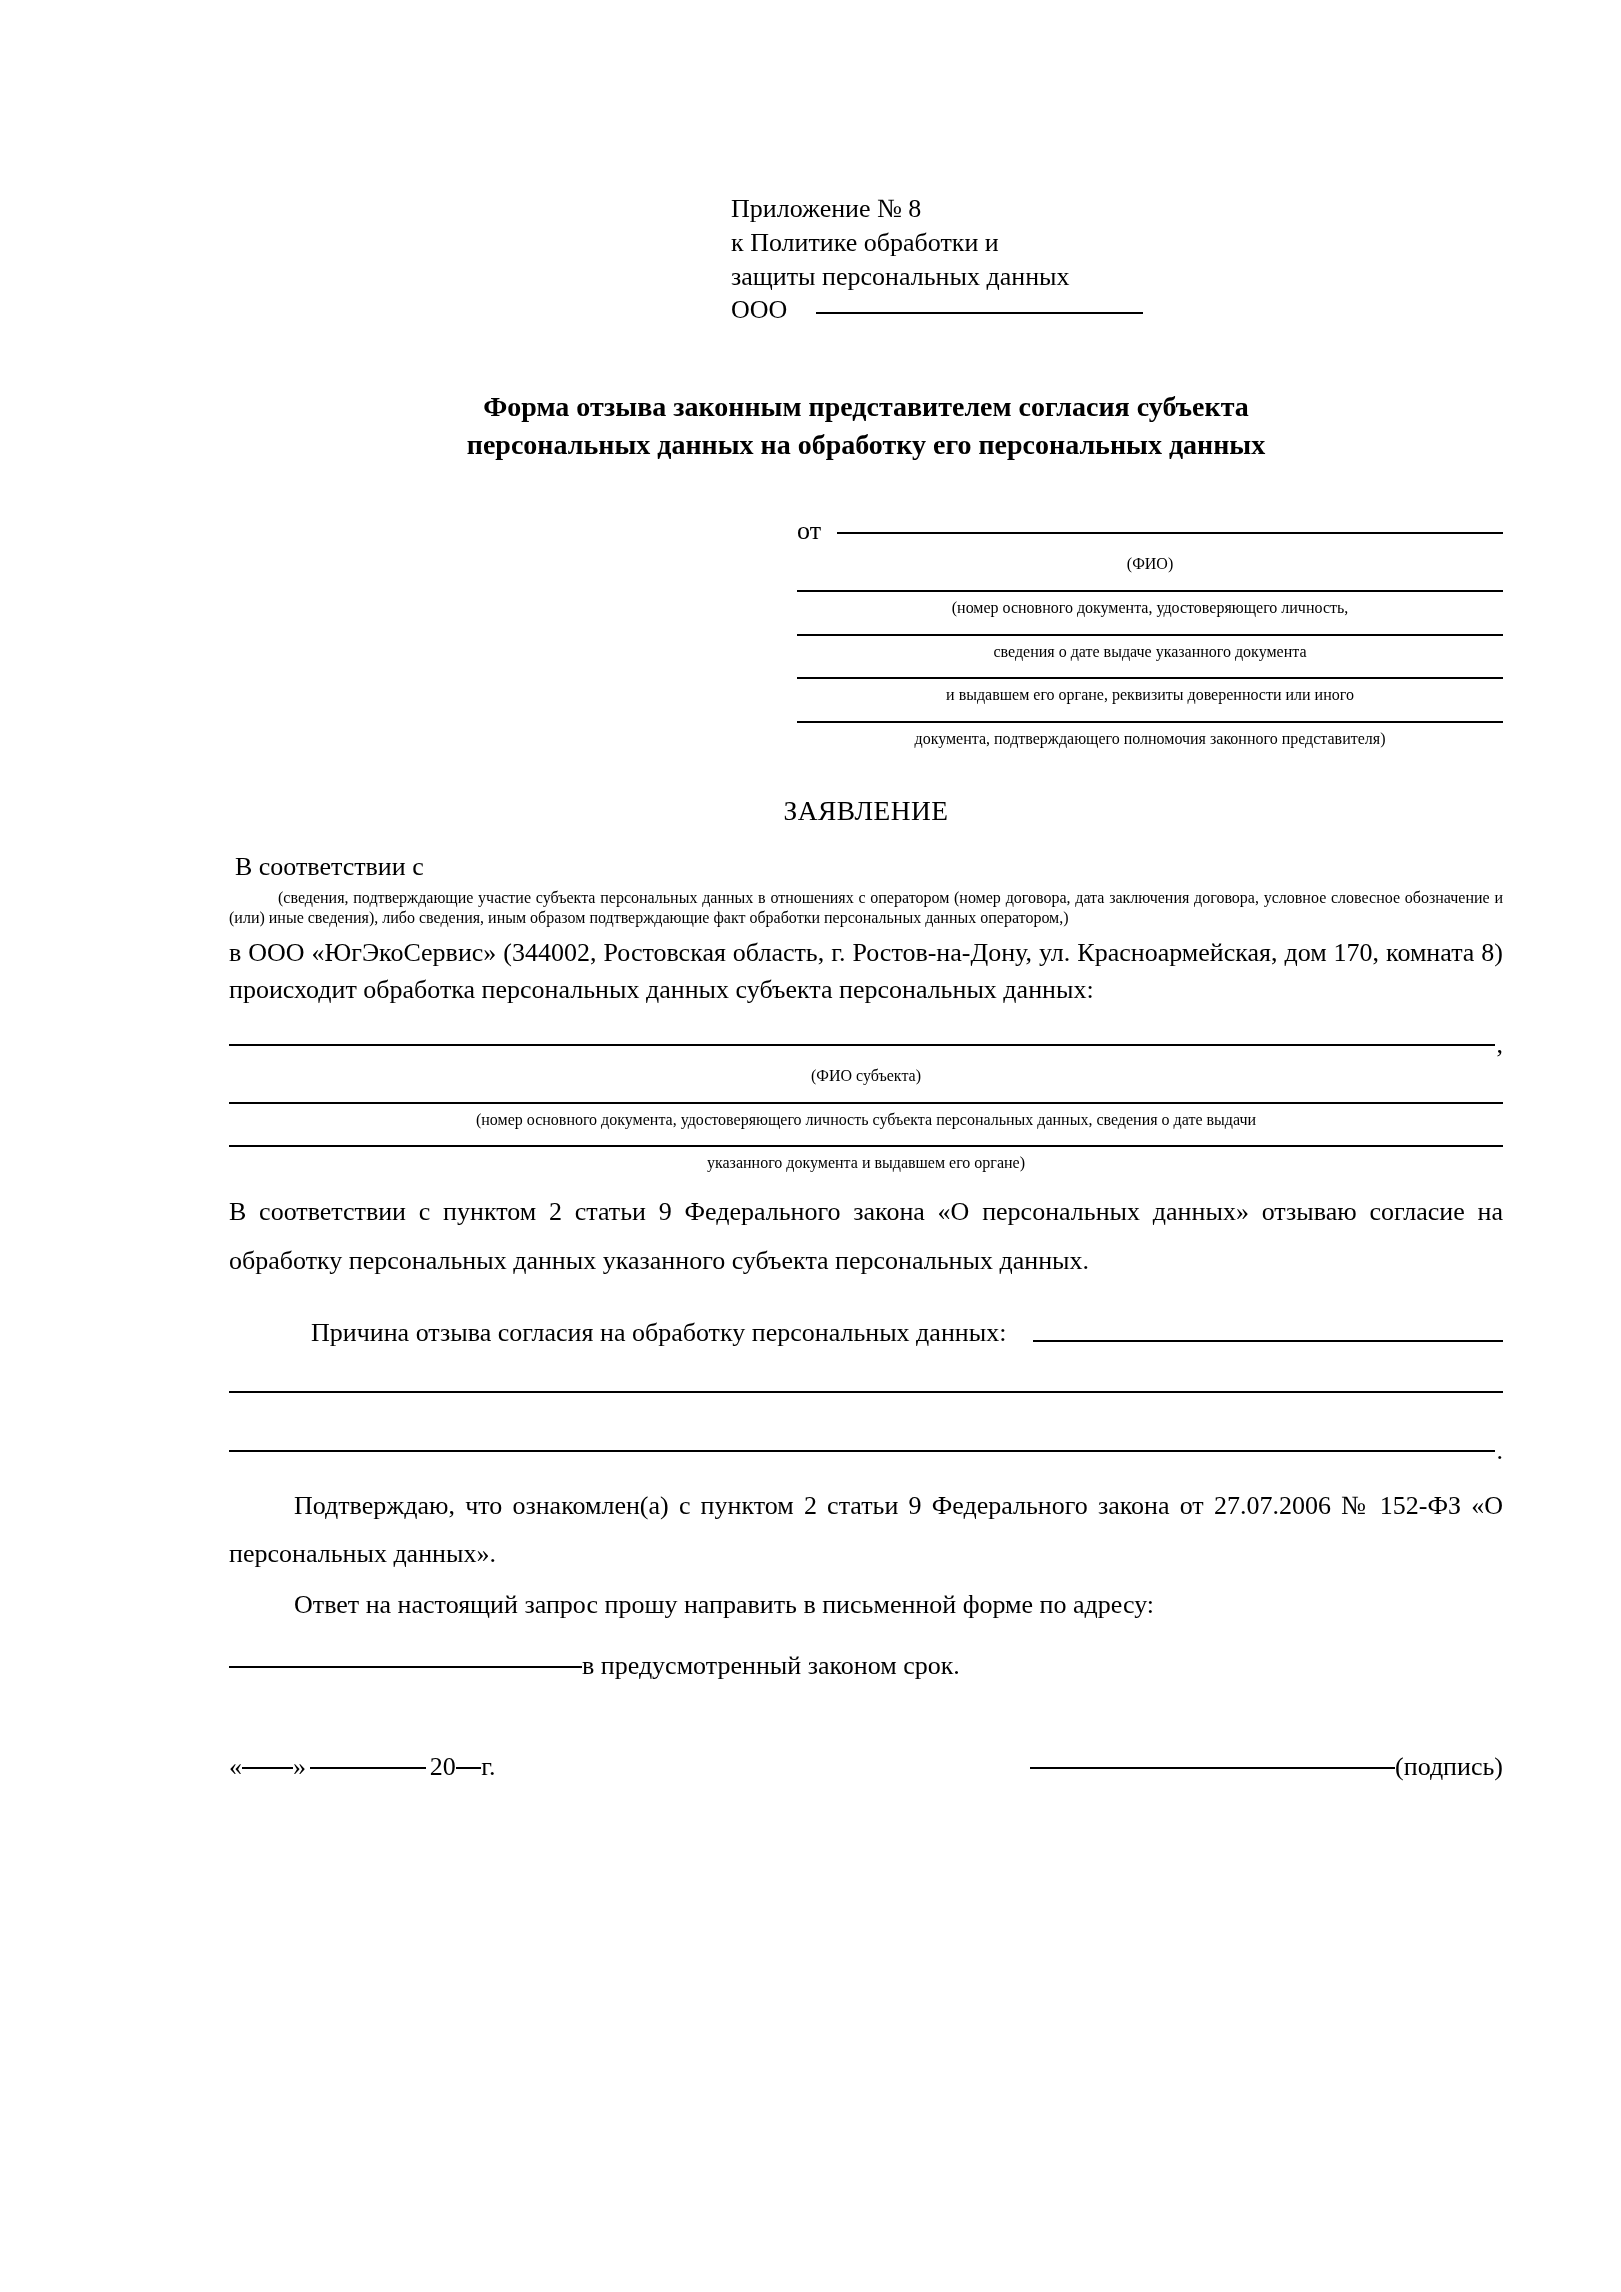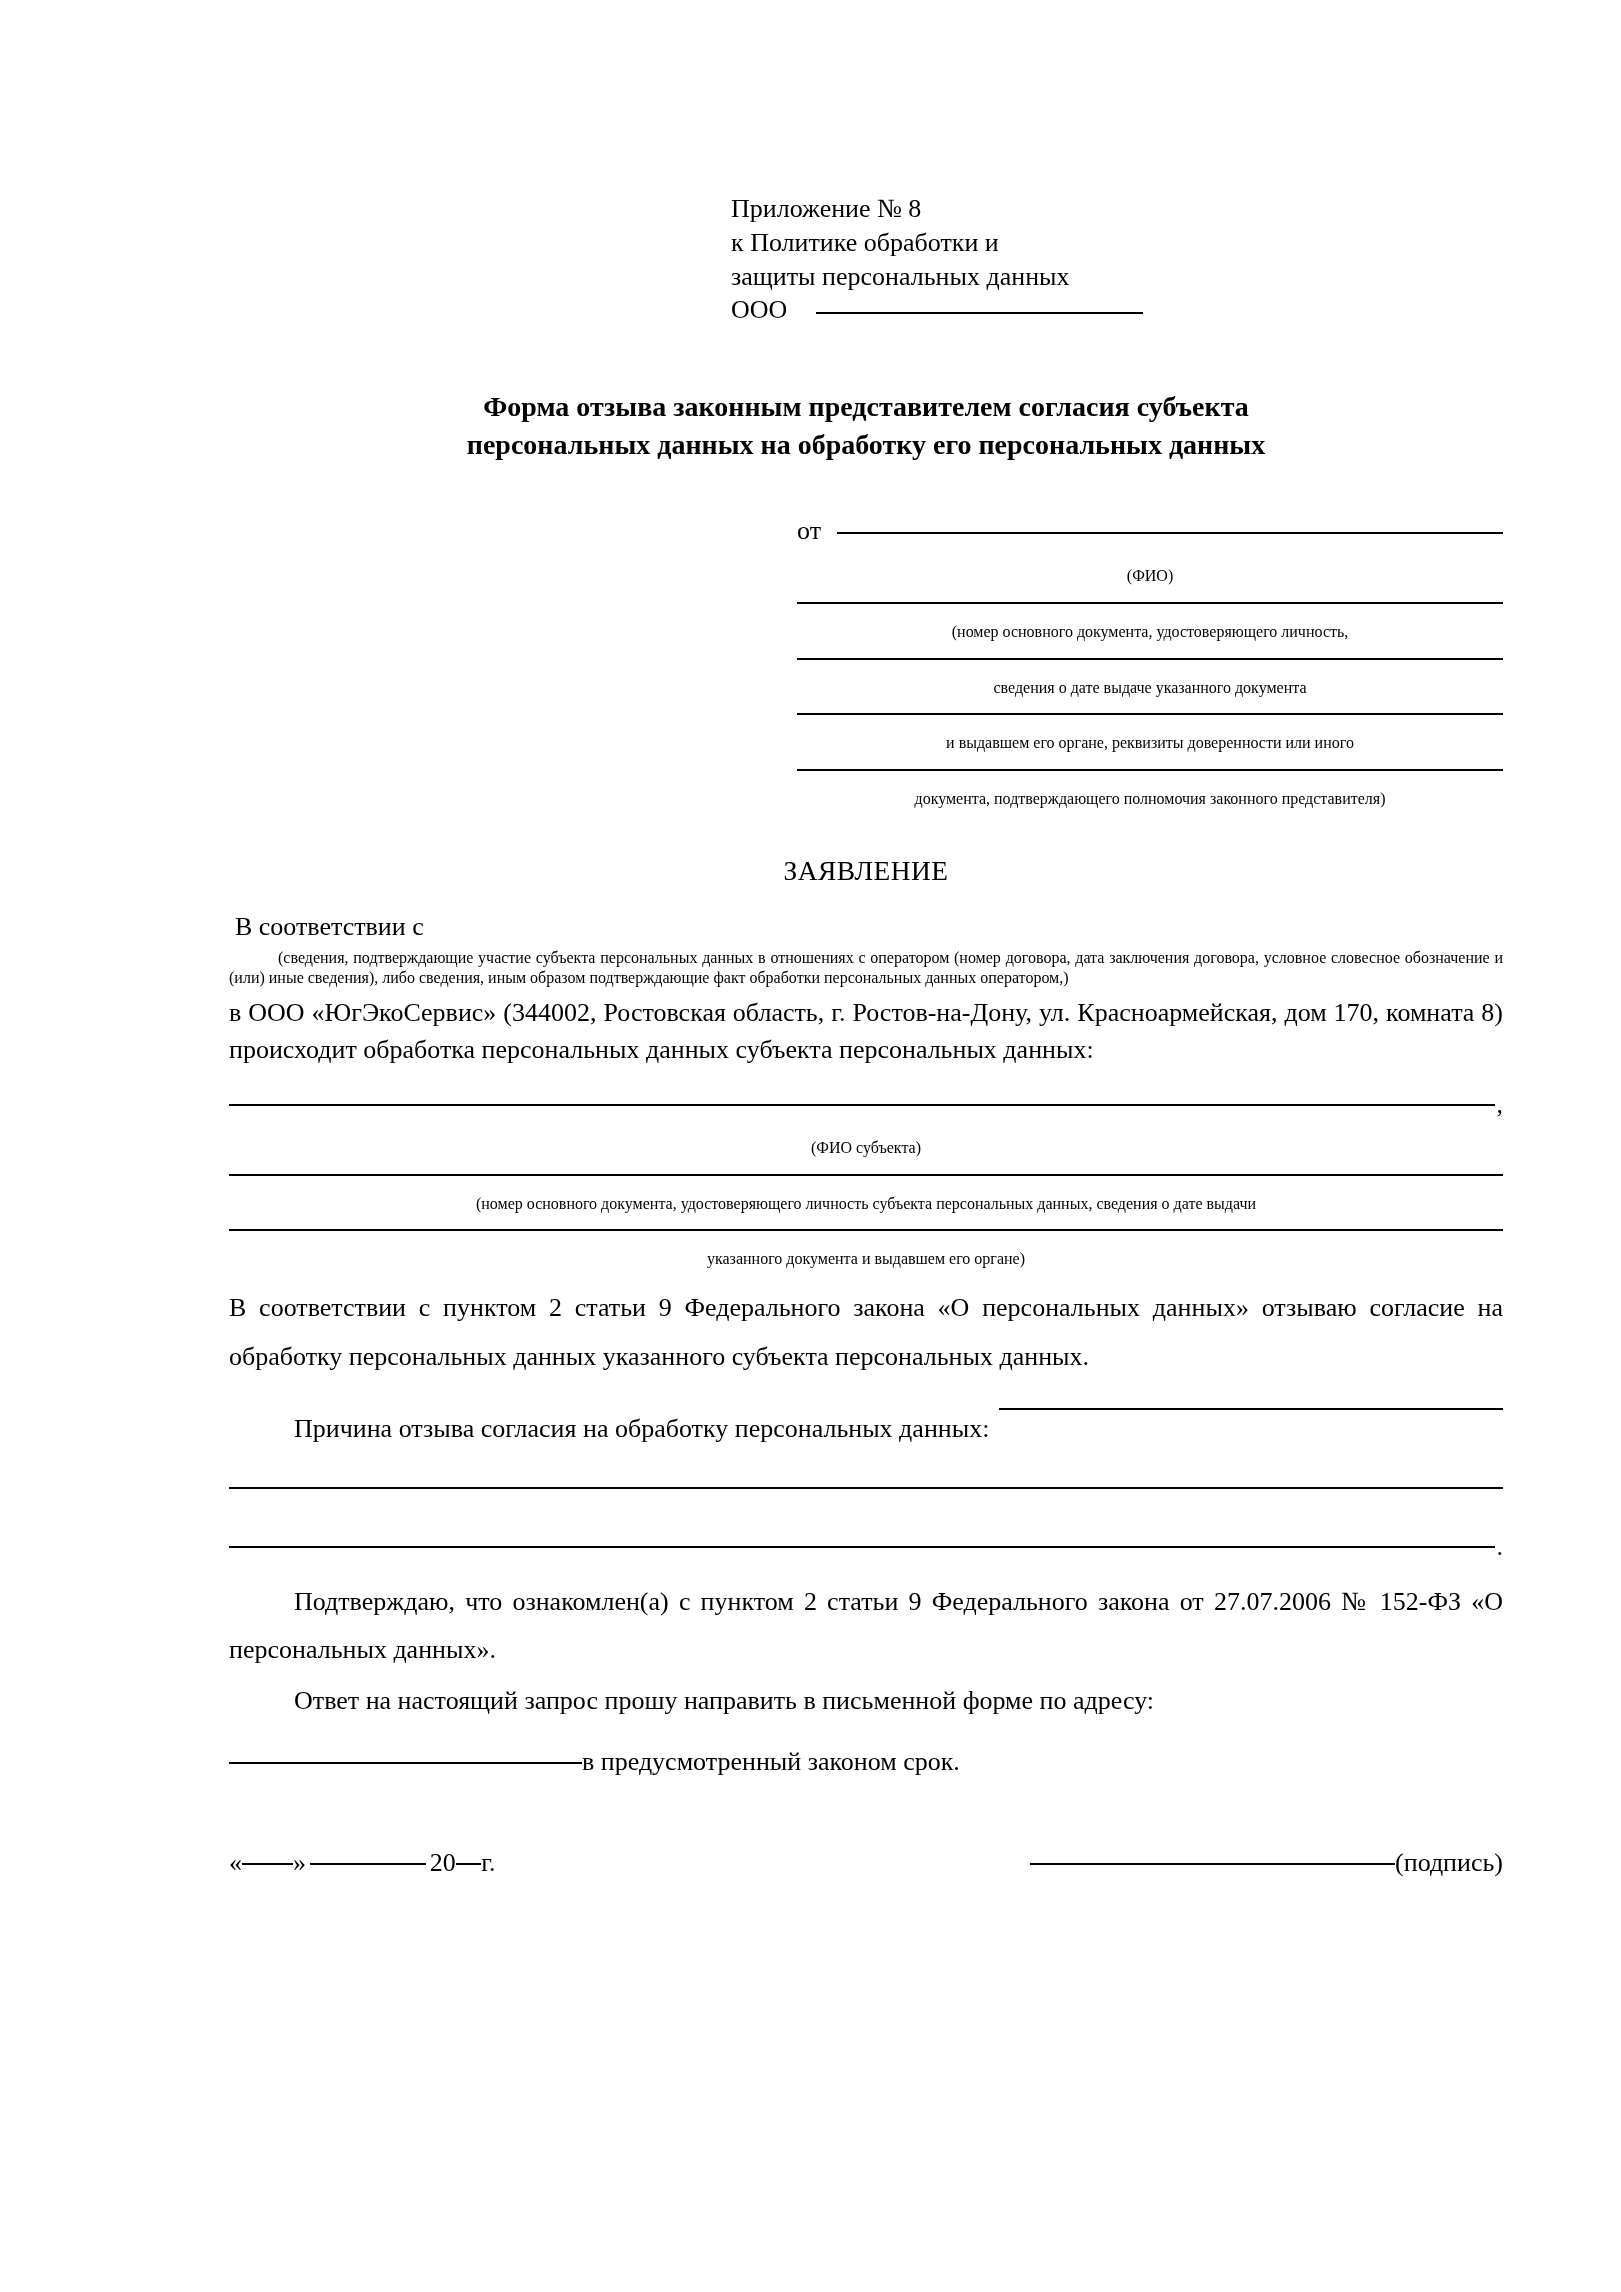--- a/index.html
+++ b/index.html
@@ -86,21 +86,21 @@
     flex: 1 1 auto;
     border-bottom: 2px solid #000;
     position: relative;
     top: -4.9px;
     margin-left: 7.8px;
   }
   .caption {
     font-size: 16px;
     text-align: center;
     line-height: 1.2;
-    margin-top: 18px;
+    margin-top: 6px;
   }
   .blank-rule {
     border-bottom: 2px solid #000;
     height: 0;
     margin-top: 16.7px;
   }
 
   
   .statement-heading {
     margin-top: 47px;
@@ -176,23 +176,24 @@
     top: -6.9px;
   }
   .rule-with-comma .tail {
     font-size: 26px;
     padding-left: 2px;
   }
 
   
   .reason-row {
     display: flex;
-    align-items: flex-start;
+    align-items: flex-end;
     white-space: nowrap;
     margin-top: 33px;
+    gap: 17px;
   }
   .reason-row .rule {
     flex: 1 1 auto;
     border-bottom: 2px solid #000;
     position: relative;
     top: -5.9px;
     margin-left: 9.8px;
   }
   .full-rule {
     border-bottom: 2px solid #000;

